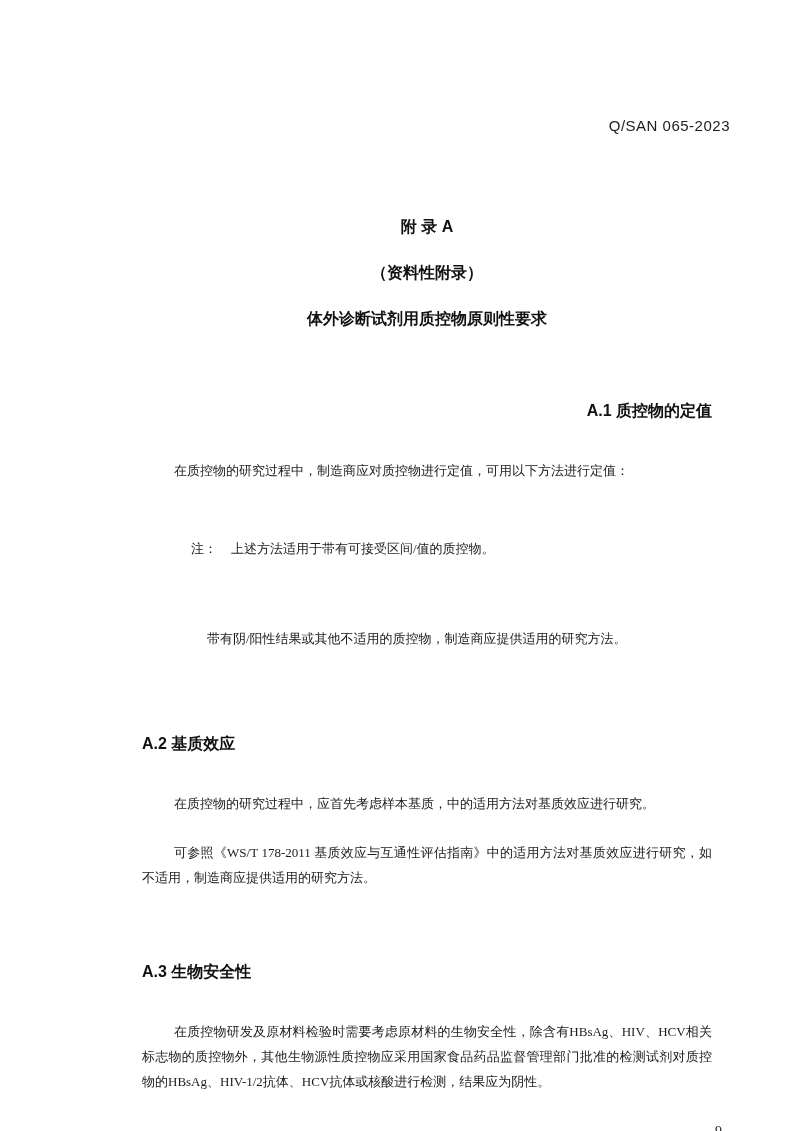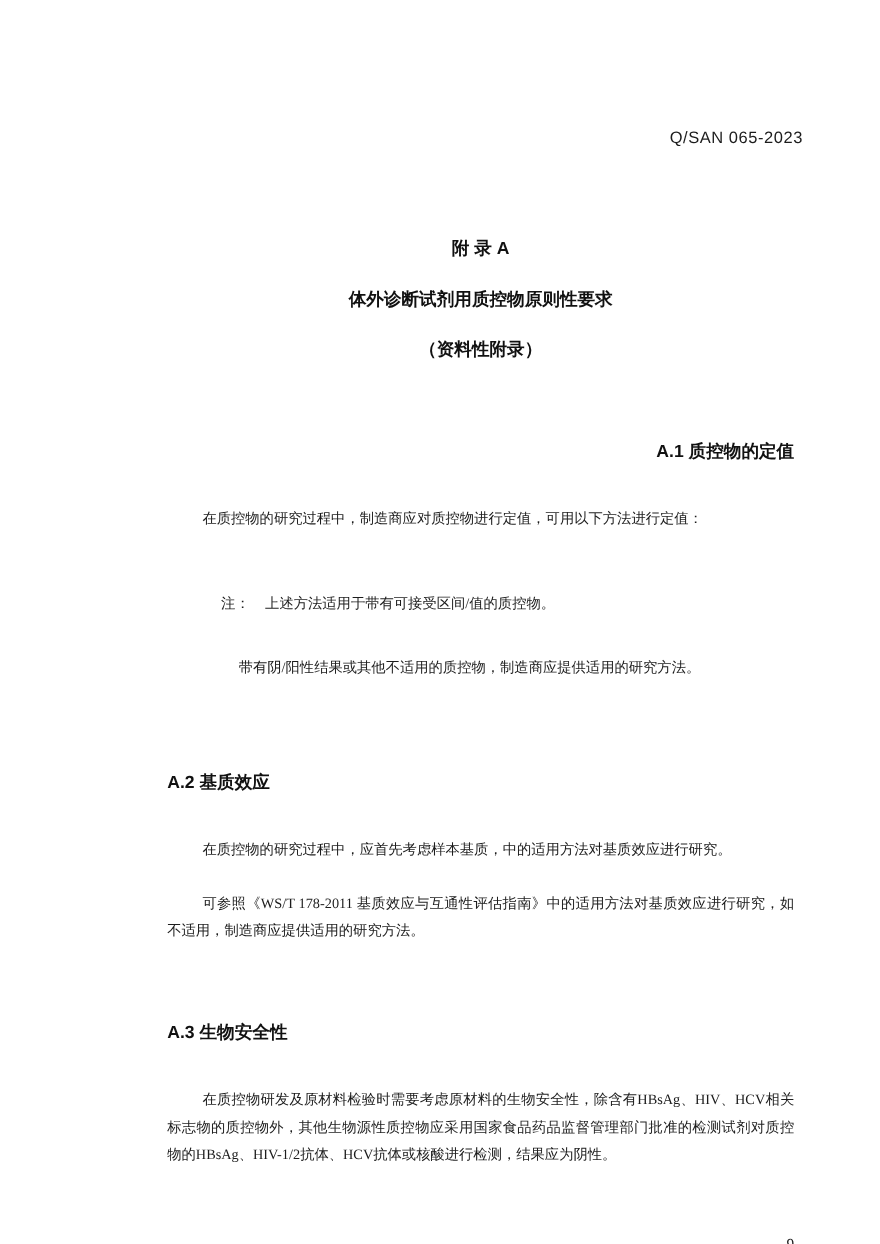--- a/index.html
+++ b/index.html
@@ -18,21 +18,21 @@
   .doc-header {
     position: absolute;
     top: 93px; right: 70px;
     font-family: "Liberation Sans", "DejaVu Sans", sans-serif;
     font-size: 15px;
     letter-spacing: 0.5px;
     color: #1c1c1c;
   }
   .content {
     position: absolute;
-    left: 104px; top: 168px;
+    left: 94px; top: 168px;
     width: 642px;
   }
   .title-block {
     text-align: center;
     font-family: "Liberation Sans", "DejaVu Sans", sans-serif;
     font-weight: bold;
     font-size: 16px;
     line-height: 22px;
     color: #111;
   }
@@ -61,41 +61,41 @@
   }
   .note {
     margin-left: 25px;
     margin-top: 7px;
     font-size: 13px;
     line-height: 22px;
     color: #1c1c1c;
   }
   .note-row { display: flex; align-items: baseline; }
   .note-label { white-space: nowrap; padding-right: 2px; }
-  .note-cont { padding-left: 28px; }
+  .note-cont { padding-left: 28px; margin-top: 32px; }
   .page-number {
     position: absolute;
     top: 1100px; right: 78px;
     font-size: 14px;
     color: #222;
   }
 </style>
 </head>
 <body>
 
 <div class="page">
 
   <div class="doc-header">Q/SAN 065-2023</div>
 
   <div class="content">
 
     <div class="title-block">
       <div>附 录 A</div>
+      <div>（资料性附录）</div>
       <div>体外诊断试剂用质控物原则性要求</div>
-      <div>（资料性附录）</div>
     </div>
 
     <div>
       <div class="sec-heading first">A.1 质控物的定值</div>
 
       <p class="body-para">在质控物的研究过程中，制造商应对质控物进行定值，可用以下方法进行定值：</p>
 
 
       <div class="note">
         <div class="note-row">

